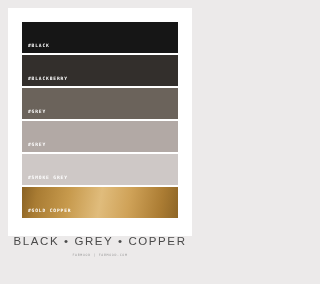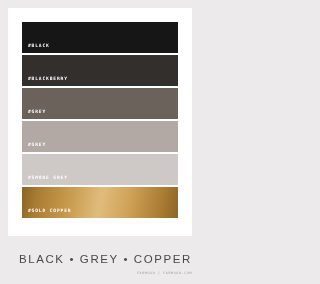--- a/index.html
+++ b/index.html
@@ -46,22 +46,21 @@
     font-size: 4.6px;
     letter-spacing: 0.85px;
     color: #ffffff;
     padding: 0 0 4px 6px;
     line-height: 1;
     white-space: nowrap;
     font-weight: 700;
   }
   .footer {
     width: 100%;
-    text-align: right;
-    padding-top: 18px;
+    text-align: center;
   }
   .footer-title {
     font-family: "Liberation Sans", sans-serif;
     font-size: 11.5px;
     letter-spacing: 1.6px;
     color: #4a4a4a;
     line-height: 1;
     white-space: nowrap;
   }
   .footer-sub {

